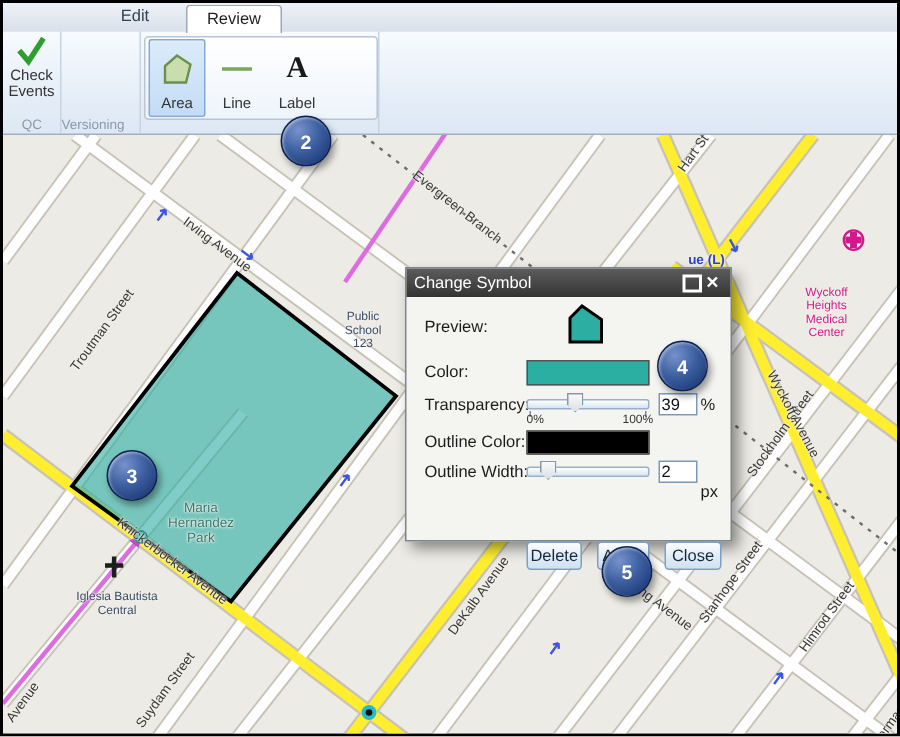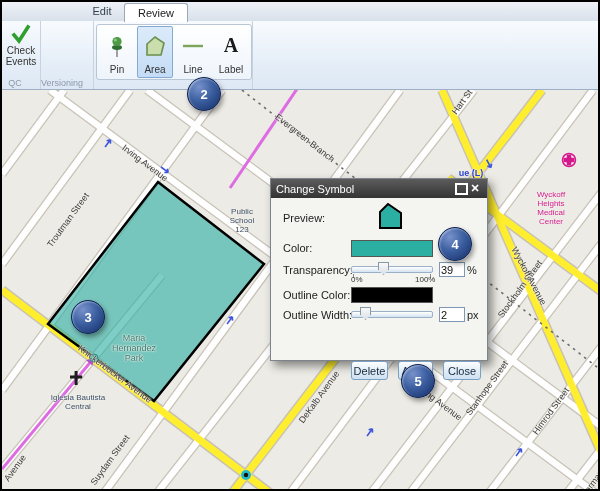--- a/index.html
+++ b/index.html
@@ -4,27 +4,27 @@
 <style>
   html,body{margin:0;padding:0;background:#fff;}
   .frame{position:relative;width:600px;height:491px;border:2px solid #000;box-sizing:border-box;
     overflow:hidden;background:#ecebe5;font-family:"Liberation Sans",sans-serif;}
   
   .ribbon{position:absolute;left:0;top:0;width:596px;height:87px;z-index:20;}
   .tabrow{position:absolute;left:0;top:0;width:100%;height:19px;
     background:linear-gradient(#eef2f7,#d8e0ea);border-bottom:1px solid #b6c2d2;}
   .tab{position:absolute;top:0;height:18px;line-height:18px;font-size:11px;color:#33404f;
     text-align:center;cursor:default;}
-  .tab.t0{left:8px;width:48px;margin-top:17px;} .tab.t1{left:76px;width:48px;}
+  .tab.t0{left:8px;width:48px;margin-top:17px;} .tab.t1{left:64px;width:48px;}
   .tab.active{left:122px;width:62px;top:1px;height:18px;background:#fff;
     border:1px solid #9aa8ba;border-bottom:none;border-radius:3px 3px 0 0;z-index:2;color:#222;}
   .toolrow{position:absolute;left:0;top:19px;width:100%;height:68px;
     background:linear-gradient(#f8fbfe,#e7eff8 55%,#dde8f4);border-bottom:1px solid #9db0c6;}
   .rgroup{position:absolute;top:0;height:100%;border-right:1px solid #c8d3e1;}
-  .rgroup .glabel{position:absolute;left:0;right:12px;bottom:1px;text-align:center;
+  .rgroup .glabel{position:absolute;left:0;right:12px;bottom:1px;text-align:right;
     font-size:9px;color:#8c99ab;}
   .bigbtn{position:absolute;top:2px;width:100%;text-align:center;font-size:10px;color:#333;line-height:11px;}
   .bigbtn .ic{display:block;margin:1px auto 1px auto;}
   .g-qc{left:0;width:38px;} .g-ver{left:39px;width:52px;} .g-markup{left:92px;width:158px;}
   .mpanel{position:absolute;left:2px;top:3px;width:152px;height:52px;
     background:linear-gradient(#ffffff,#eef4fb);border:1px solid #b9c6d6;border-radius:3px;
     display:flex;align-items:stretch;padding:1px;}
   .mbtn{width:36px;margin:0 1px;border:1px solid transparent;border-radius:2px;
     display:flex;flex-direction:column;align-items:center;justify-content:flex-end;
     font-size:10px;color:#333;padding-bottom:2px;cursor:default;}
@@ -221,31 +221,20 @@
         </div>
         <div class="glabel">QC</div>
       </div>
 
       <div class="rgroup g-ver">
         <div class="glabel">Versioning</div>
       </div>
 
       <div class="rgroup g-markup">
         <div class="mpanel">
-          <div class="mbtn">
-            <span class="ic">
-              <svg width="20" height="24" viewBox="0 0 20 24">
-                <path d="M10,15 L10,23" stroke="#7a7a7a" stroke-width="1.4"></path>
-                <ellipse cx="10" cy="13.5" rx="5" ry="2.4" fill="#2f6f33"></ellipse>
-                <circle cx="10" cy="7.5" r="4.6" fill="#4c9a44"></circle>
-                <circle cx="8.4" cy="6" r="1.5" fill="#8cc884"></circle>
-              </svg>
-              </span>
-            <span>Pin</span>
-          </div>
           <div class="mbtn selected">
             <span class="ic">
               <svg width="26" height="24" viewBox="0 0 26 24">
                 <polygon points="5,21 5,10 13,3 22,9 19,21" fill="#c9ddad" stroke="#6b8f4e" stroke-width="1.6"></polygon>
               </svg>
               </span>
             <span>Area</span>
           </div>
           <div class="mbtn">
             <span class="ic">
@@ -296,21 +285,21 @@
       <span class="unit" style="top:66px">%</span>
 
       <span class="dl" style="top:91px">Outline Color:</span>
       <div class="swatch" id="outline-swatch" style="top: 89px; height: 14px; background: rgb(0, 0, 0);"></div>
 
       <span class="dl" style="top:111px">Outline Width:</span>
       <div class="track" style="top:113px">
         <div class="thumb" style="left:8px"></div>
       </div>
       <input class="valbox" style="top: 109px;" value="2">
-      <span class="unit" style="top:111px">px</span>
+      <span class="unit" style="top:124px">px</span>
 
       <button class="dbtn" style="left:80px;top:135px;width:37px">Delete</button>
       <button class="dbtn" style="left:127px;top:135px;width:35px">Apply</button>
       <button class="dbtn" style="left:172px;top:135px;width:38px">Close</button>
     </div>
   </div>
 
   <div id="callouts">
       <div class="callout" style="left: 185px; top: 75px;">2</div>
       <div class="callout" style="left: 69px; top: 298px;">3</div>

